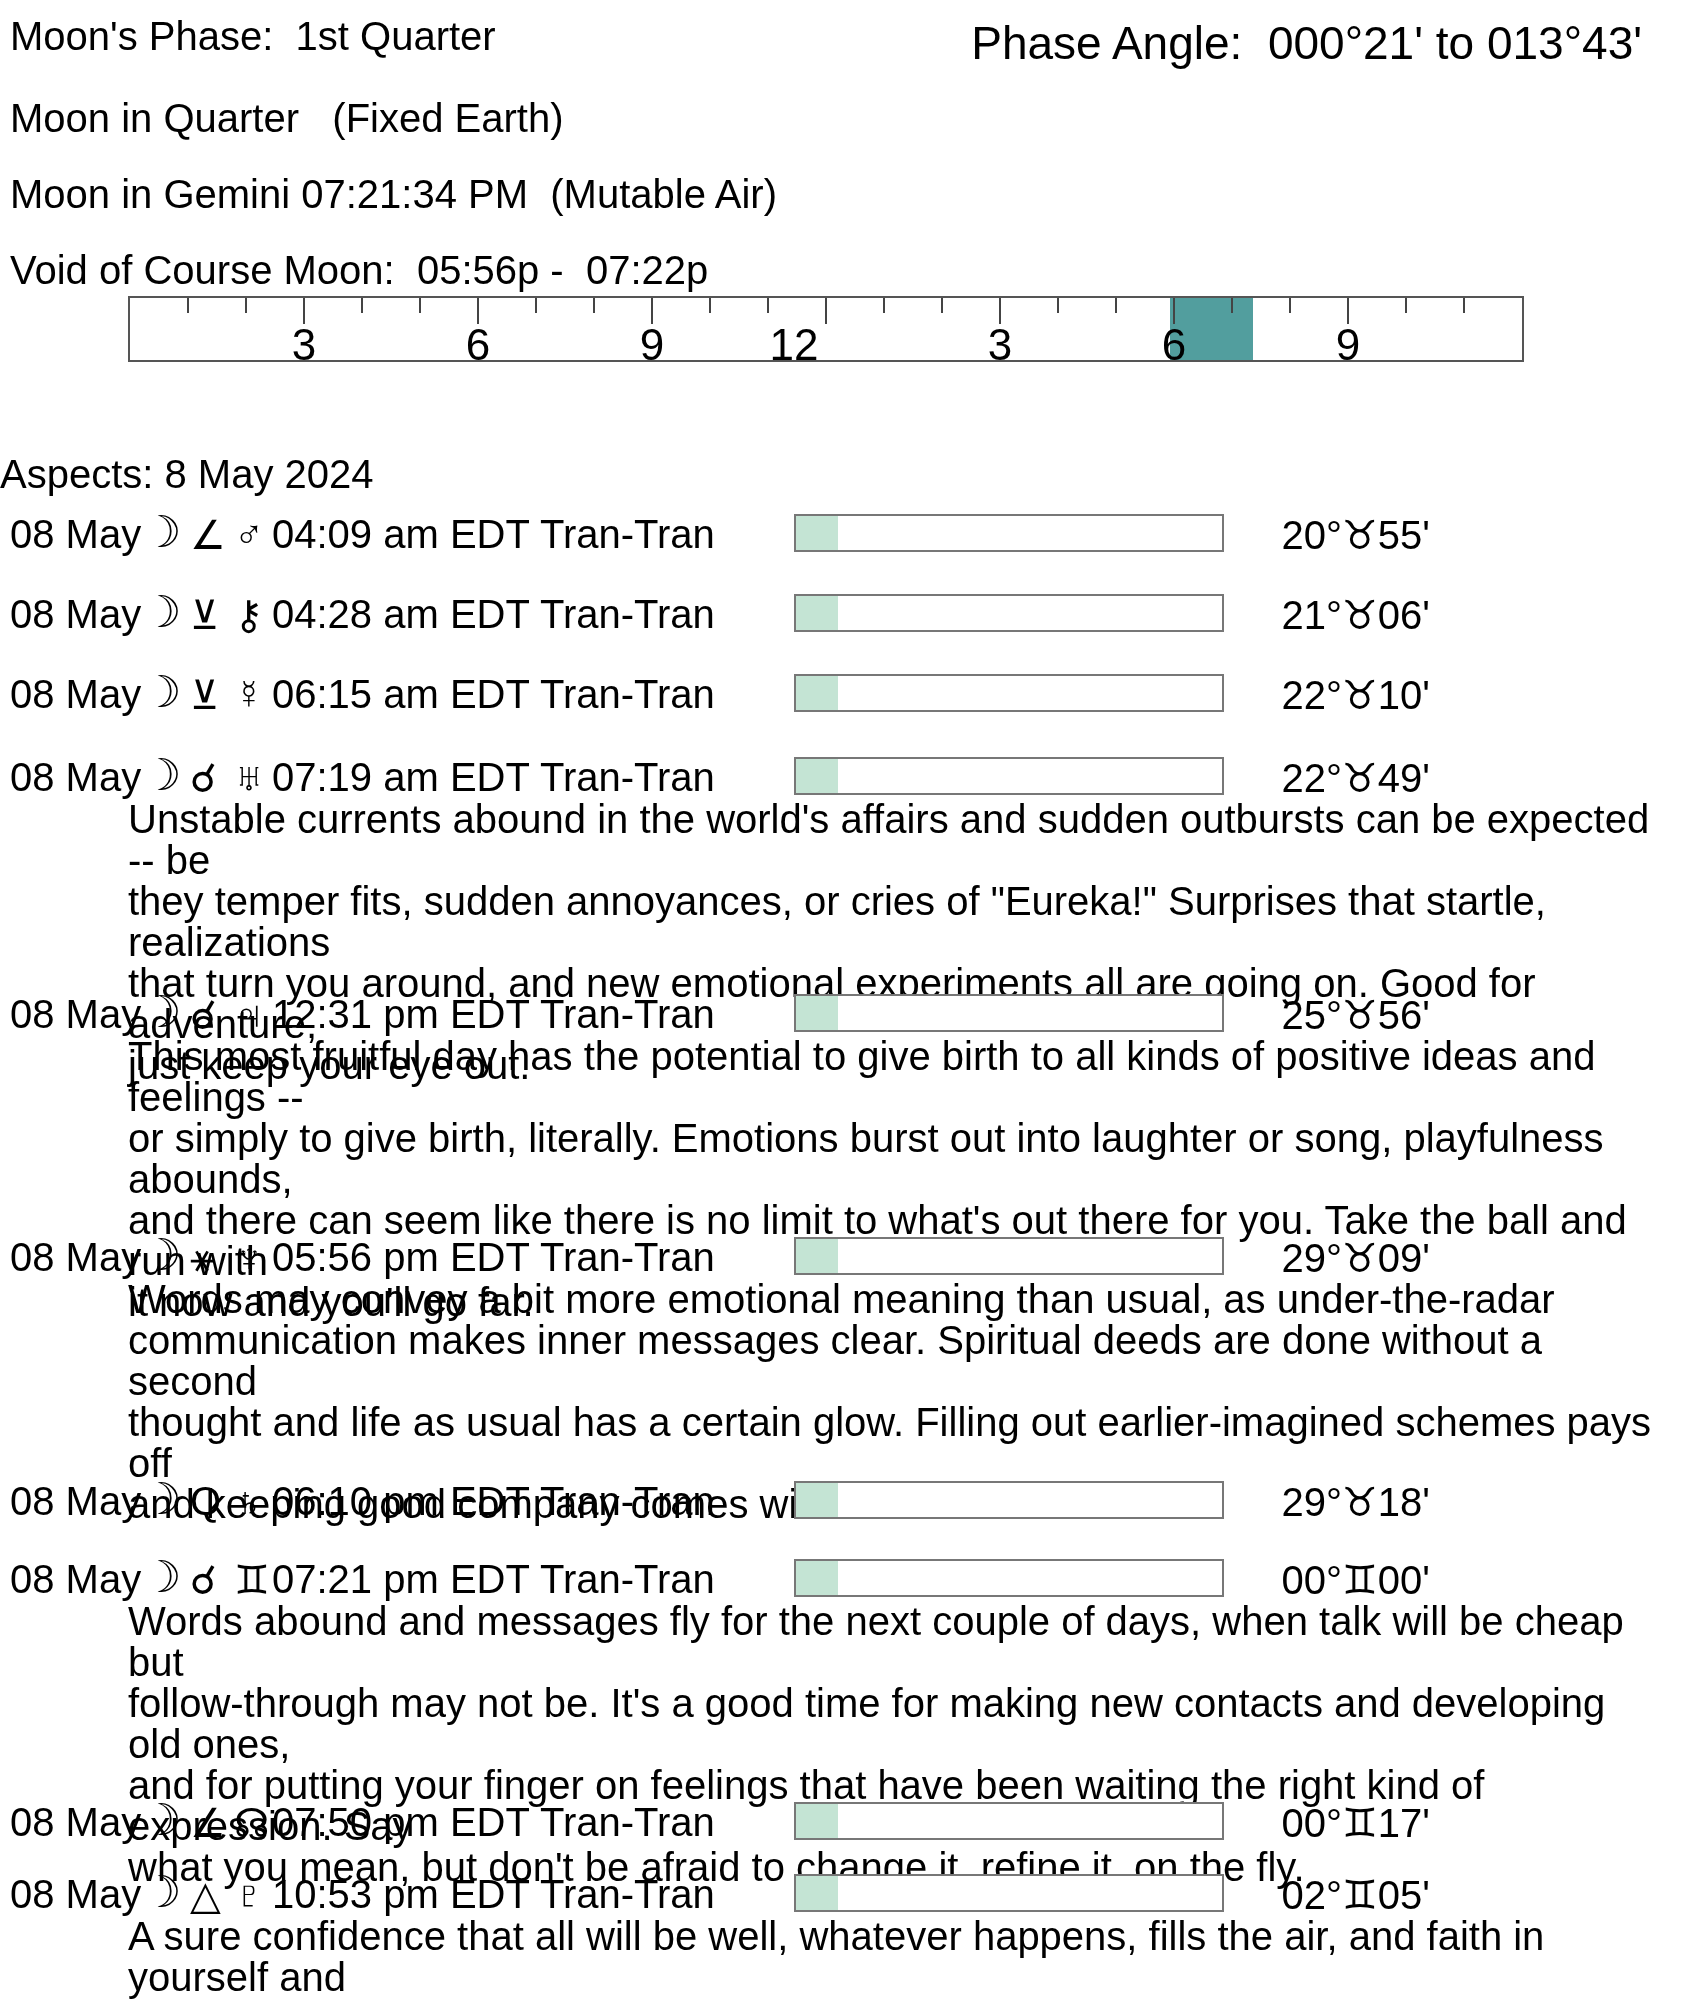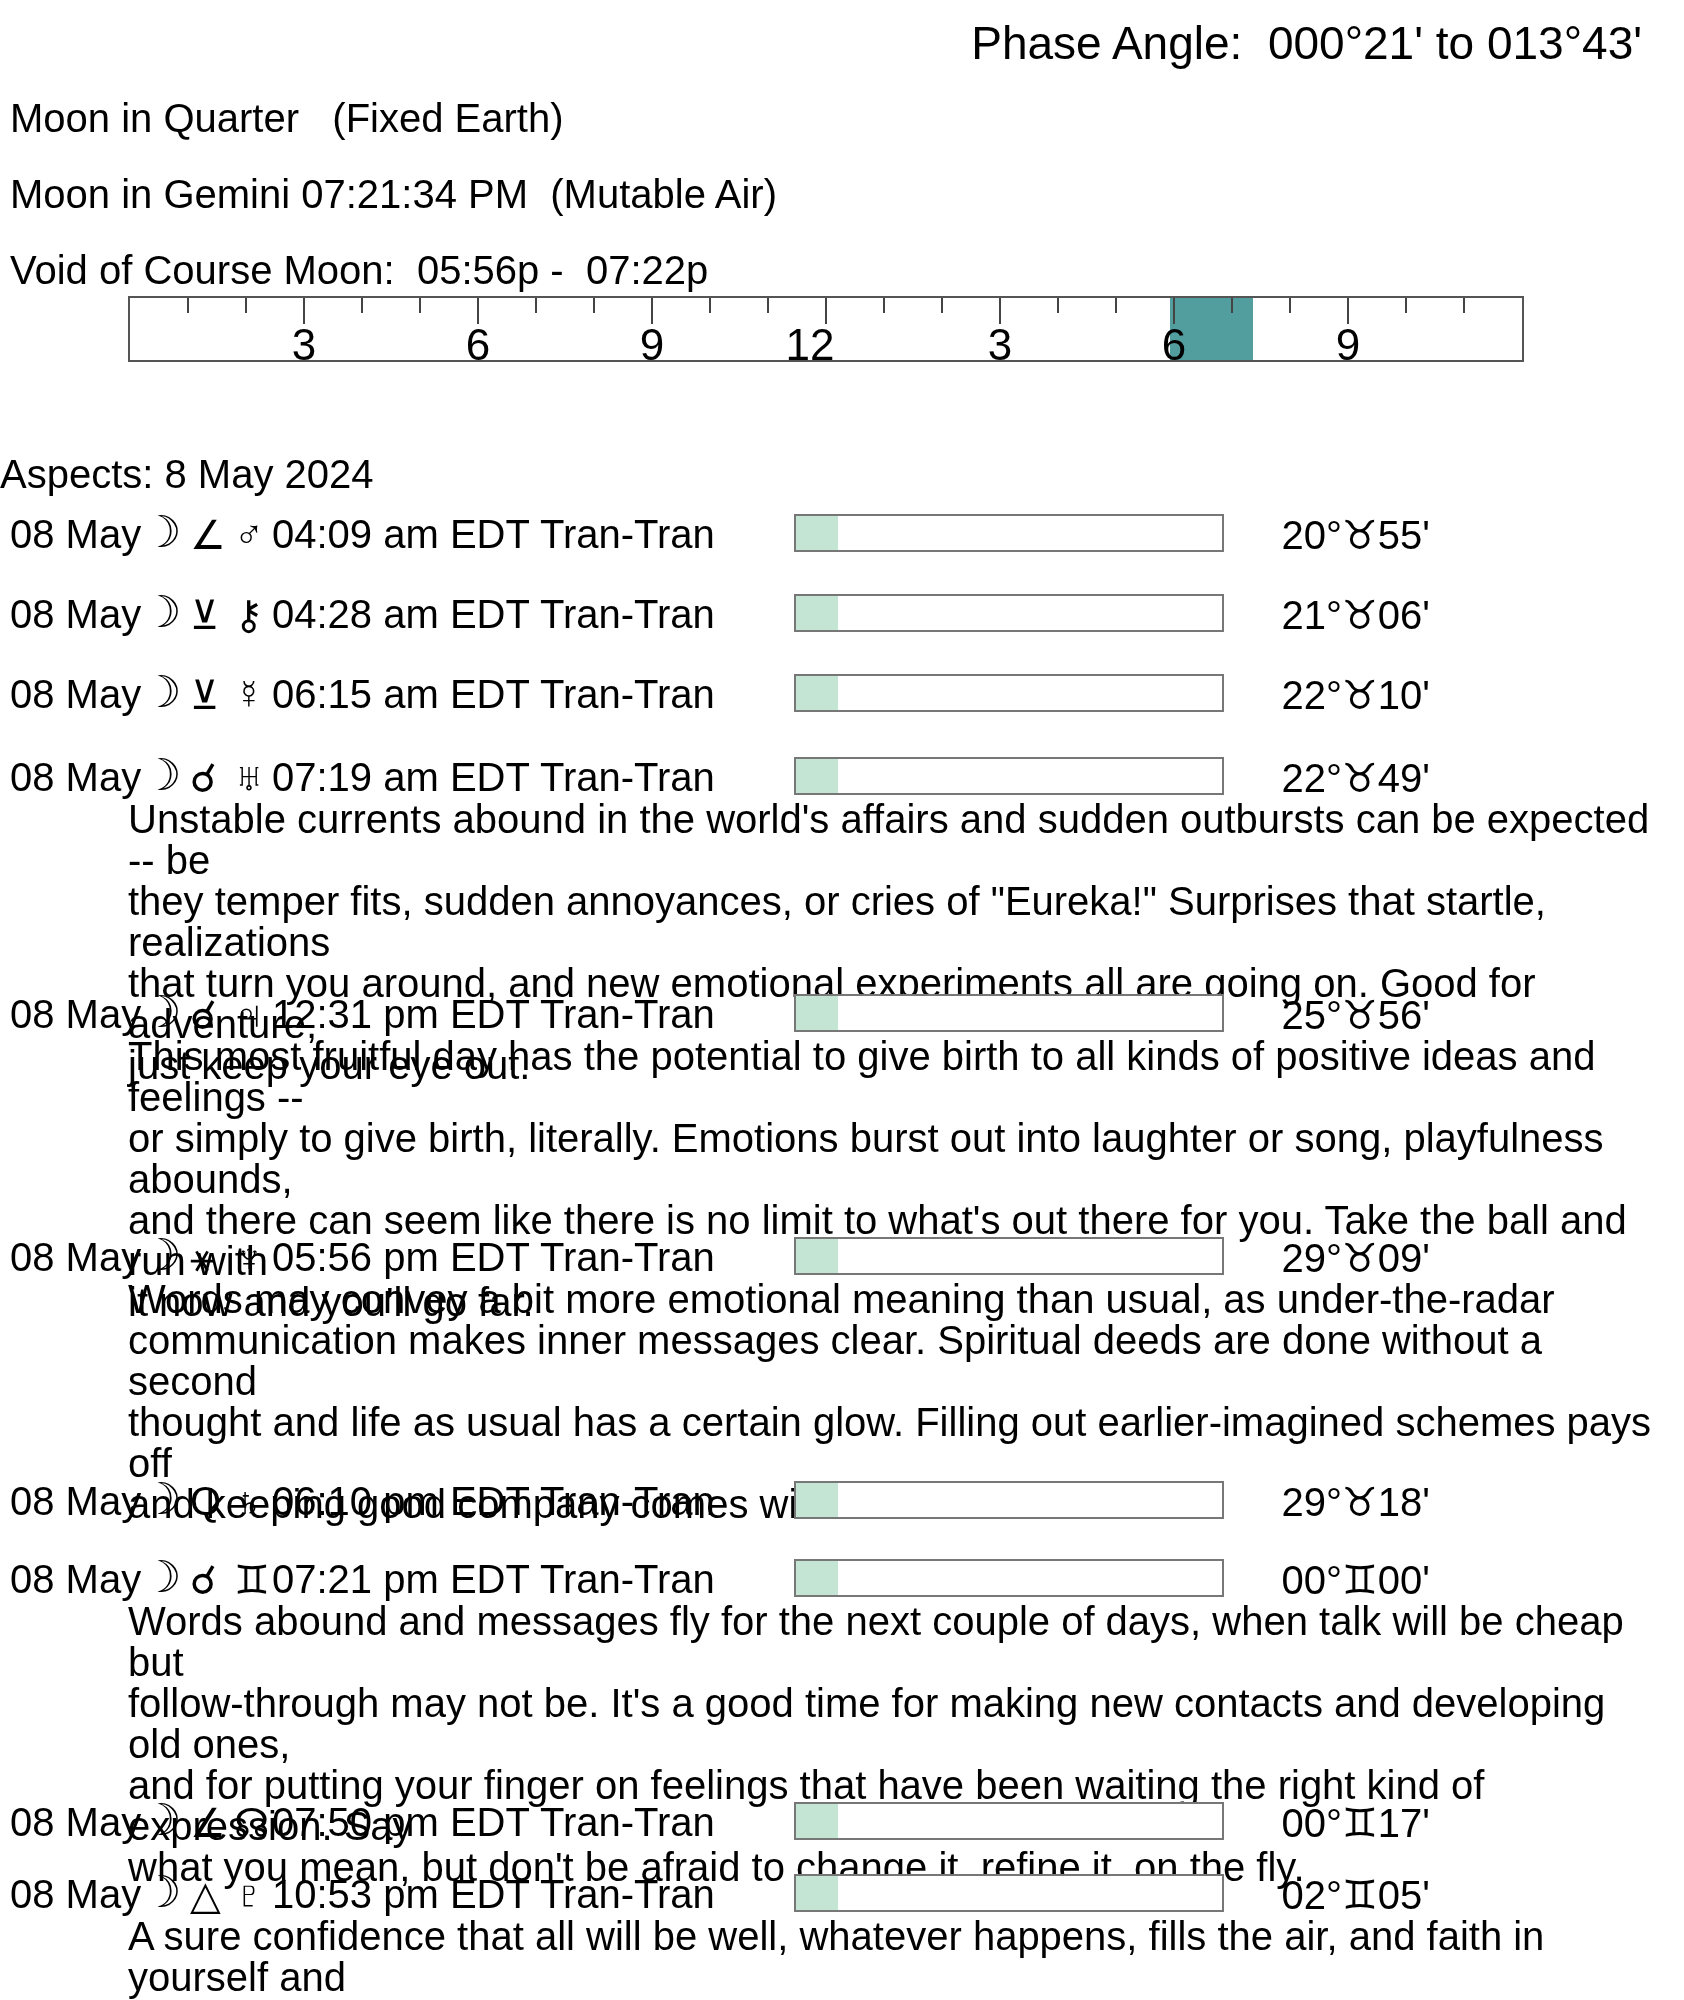--- a/index.html
+++ b/index.html
@@ -36,20 +36,21 @@
   .bar-fill { position:absolute; left:0; top:0; height:100%; }
   .c-degree { position:absolute; left:1180px; width:250px; text-align:right; white-space:pre; }
   .para { position:absolute; left:128px; top:44px; width:1530px;
           line-height:41px; white-space:pre-line; }
 </style>
 </head>
 <body>
 
 <div class="page">
 
+  <div class="hline" style="top:14px">Moon's Phase:  1st Quarter</div>
   <div class="phase-angle">Phase Angle:  000°21' to 013°43'</div>
   <div class="hline" style="top:96px">Moon in Quarter   (Fixed Earth)</div>
   <div class="hline" style="top:172px">Moon in Gemini 07:21:34 PM  (Mutable Air)</div>
   <div class="hline" style="top:248px">Void of Course Moon:  05:56p -  07:22p</div>
 
   <div class="ruler" id="ruler">
       <span class="void-block" style="left: 1040.11px; width: 83.172px; background: rgb(82, 158, 158);"></span>
       <span class="tick minor" style="left: 57px;"></span>
       <span class="tick minor" style="left: 115px;"></span>
       <span class="tick major" style="left: 173px;"></span>
@@ -58,21 +59,21 @@
       <span class="tick minor" style="left: 289px;"></span>
       <span class="tick major" style="left: 347px;"></span>
       <span class="tick-label" style="left: 348px;">6</span>
       <span class="tick minor" style="left: 405px;"></span>
       <span class="tick minor" style="left: 463px;"></span>
       <span class="tick major" style="left: 521px;"></span>
       <span class="tick-label" style="left: 522px;">9</span>
       <span class="tick minor" style="left: 579px;"></span>
       <span class="tick minor" style="left: 637px;"></span>
       <span class="tick major" style="left: 695px;"></span>
-      <span class="tick-label" style="left: 680px; text-align: right;">12</span>
+      <span class="tick-label" style="left: 664px; text-align: right;">12</span>
       <span class="tick minor" style="left: 753px;"></span>
       <span class="tick minor" style="left: 811px;"></span>
       <span class="tick major" style="left: 869px;"></span>
       <span class="tick-label" style="left: 870px;">3</span>
       <span class="tick minor" style="left: 927px;"></span>
       <span class="tick minor" style="left: 985px;"></span>
       <span class="tick major" style="left: 1043px;"></span>
       <span class="tick-label" style="left: 1044px;">6</span>
       <span class="tick minor" style="left: 1101px;"></span>
       <span class="tick minor" style="left: 1159px;"></span>

